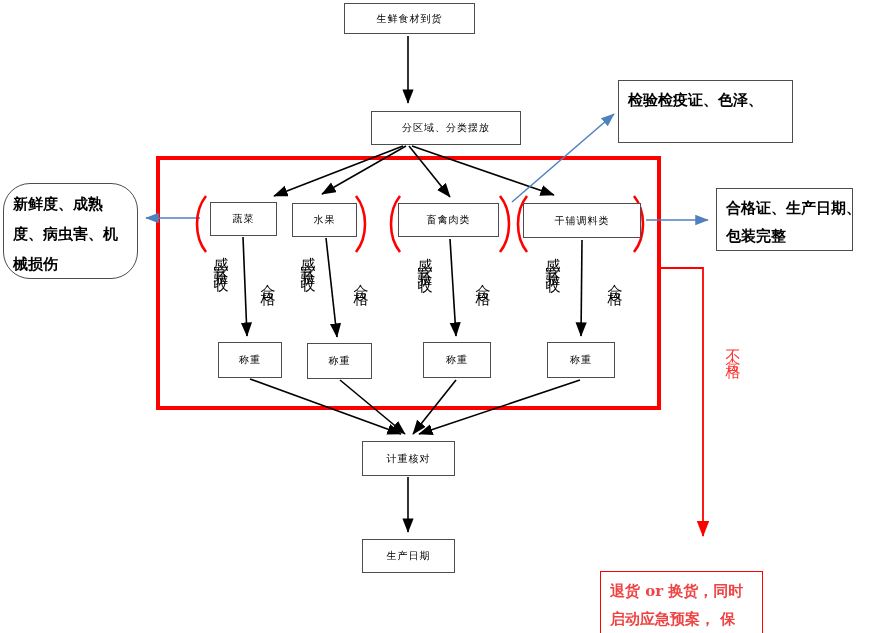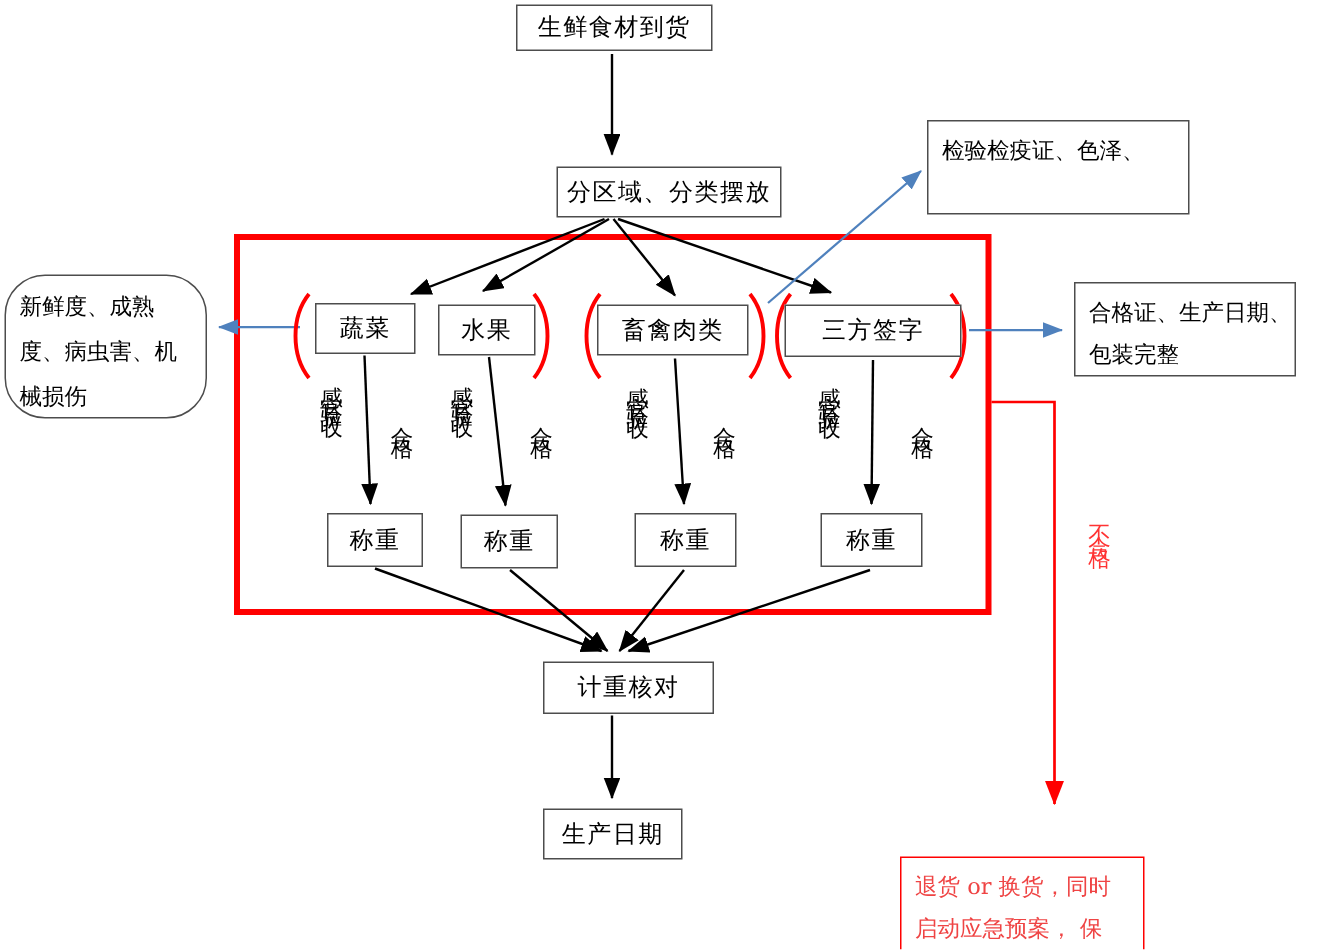--- a/index.html
+++ b/index.html
@@ -3,25 +3,25 @@
 <meta charset="utf-8">
 <style>
   html,body{margin:0;padding:0;background:#ffffff;}
   #canvas{
     position:relative;width:890px;height:633px;background:#ffffff;overflow:hidden;
     font-family:"DejaVu Serif","Liberation Serif",serif;color:#000;
   }
   .node{
     position:absolute;border:1.6px solid #4d4d4d;background:#fff;
     display:flex;align-items:center;justify-content:center;
-    font-size:16px;letter-spacing:1px;box-sizing:border-box;z-index:3;
+    font-size:10px;letter-spacing:1px;box-sizing:border-box;z-index:3;
   }
   .note{
     position:absolute;border:1.6px solid #4d4d4d;background:#fff;
-    font-size:15px;box-sizing:border-box;padding:5px 9px;z-index:3;
+    font-size:15px;box-sizing:border-box;padding:5px 9px;z-index:3;font-weight:bold;
   }
   .note .ln{white-space:nowrap;}
   .note-left .ln{line-height:30px;}
   .note-2line .ln{line-height:28px;}
   .red-note{border:1.6px solid #ff0000;color:#ef4444;margin-top:28px;}
   .red-note .ln{line-height:28px;}
   .vtext{
     position:absolute;writing-mode:vertical-rl;text-orientation:upright;
     font-size:15px;letter-spacing:7px;line-height:18px;z-index:3;white-space:nowrap;
   }
@@ -90,31 +90,31 @@
   <div class="node" style="left:344px;top:3px;width:131px;height:31px;">生鲜食材到货</div>
 
   <div class="node" style="left:330px;top:111px;width:150px;height:34px;margin-left:41px;">分区域、分类摆放</div>
 
   <div class="node" style="left:210px;top:202px;width:67px;height:34px;">蔬菜</div>
 
   <div class="node" style="left:292px;top:203px;width:65px;height:34px;">水果</div>
 
   <div class="node" style="left:398px;top:203px;width:101px;height:34px;">畜禽肉类</div>
 
-  <div class="node" style="left:523px;top:203px;width:118px;height:35px;">三方签字</div>
+  <div class="node" style="left:523px;top:203px;width:118px;height:35px;">干辅调料类</div>
 
   <div class="node" style="left:218px;top:342px;width:64px;height:36px;">称重</div>
 
   <div class="node" style="left:307px;top:343px;width:65px;height:36px;">称重</div>
 
   <div class="node" style="left:423px;top:342px;width:68px;height:36px;">称重</div>
 
   <div class="node" style="left:547px;top:342px;width:68px;height:36px;">称重</div>
 
-  <div class="node" style="left:362px;top:441px;width:114px;height:35px;">计重核对</div>
+  <div class="node" style="left:362px;top:441px;width:93px;height:35px;">计重核对</div>
 
   <div class="node" style="left:362px;top:539px;width:93px;height:34px;">生产日期</div>
 
   <div class="vtext" style="left:212px;top:245px;">感官验收</div>
   <div class="vtext" style="left:299px;top:245px;">感官验收</div>
   <div class="vtext" style="left:416px;top:246px;">感官验收</div>
   <div class="vtext" style="left:544px;top:246px;">感官验收</div>
 
   <div class="vtext" style="left:259px;top:272px;">合格</div>
   <div class="vtext" style="left:352px;top:272px;">合格</div>
@@ -126,21 +126,21 @@
   <div class="note note-left" style="left:3px;top:183px;width:135px;height:96px;border-radius:27px;">
     <div class="ln">新鲜度、成熟</div>
     <div class="ln">度、病虫害、机</div>
     <div class="ln">械损伤</div>
   </div>
 
   <div class="note note-2line" style="left:618px;top:80px;width:175px;height:63px;">
     <div class="ln">检验检疫证、色泽、</div>
   </div>
 
-  <div class="note note-2line" style="left:716px;top:188px;width:148px;height:63px;">
+  <div class="note note-2line" style="left:716px;top:188px;width:137px;height:63px;">
     <div class="ln">合格证、生产日期、</div>
     <div class="ln">包装完整</div>
   </div>
 
   <div class="note red-note" style="left:600px;top:543px;width:163px;height:88px;">
     <div class="ln">退货 or 换货，同时</div>
     <div class="ln">启动应急预案， 保</div>
   </div>
 
 </div>

